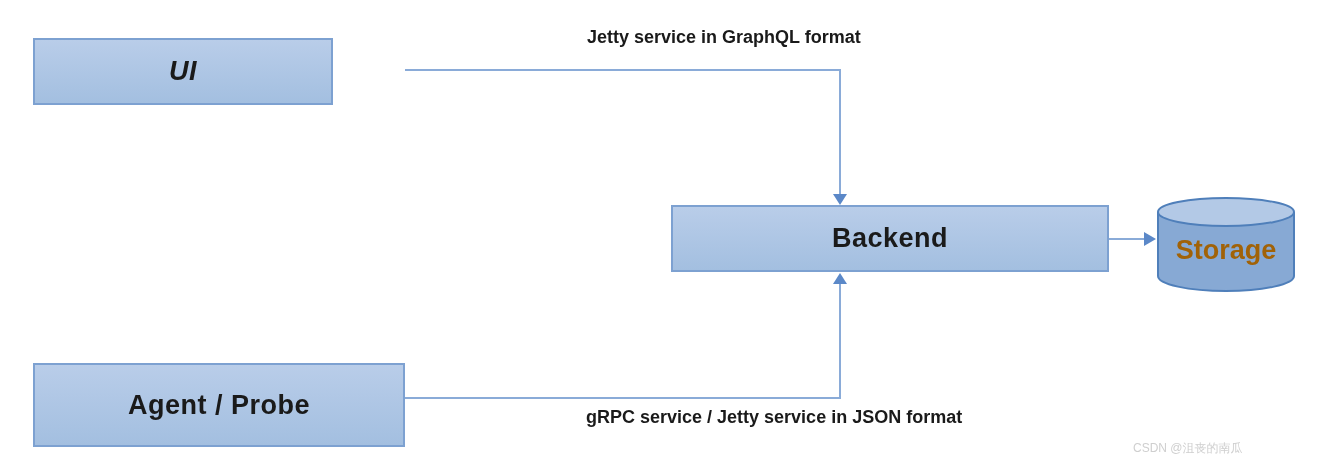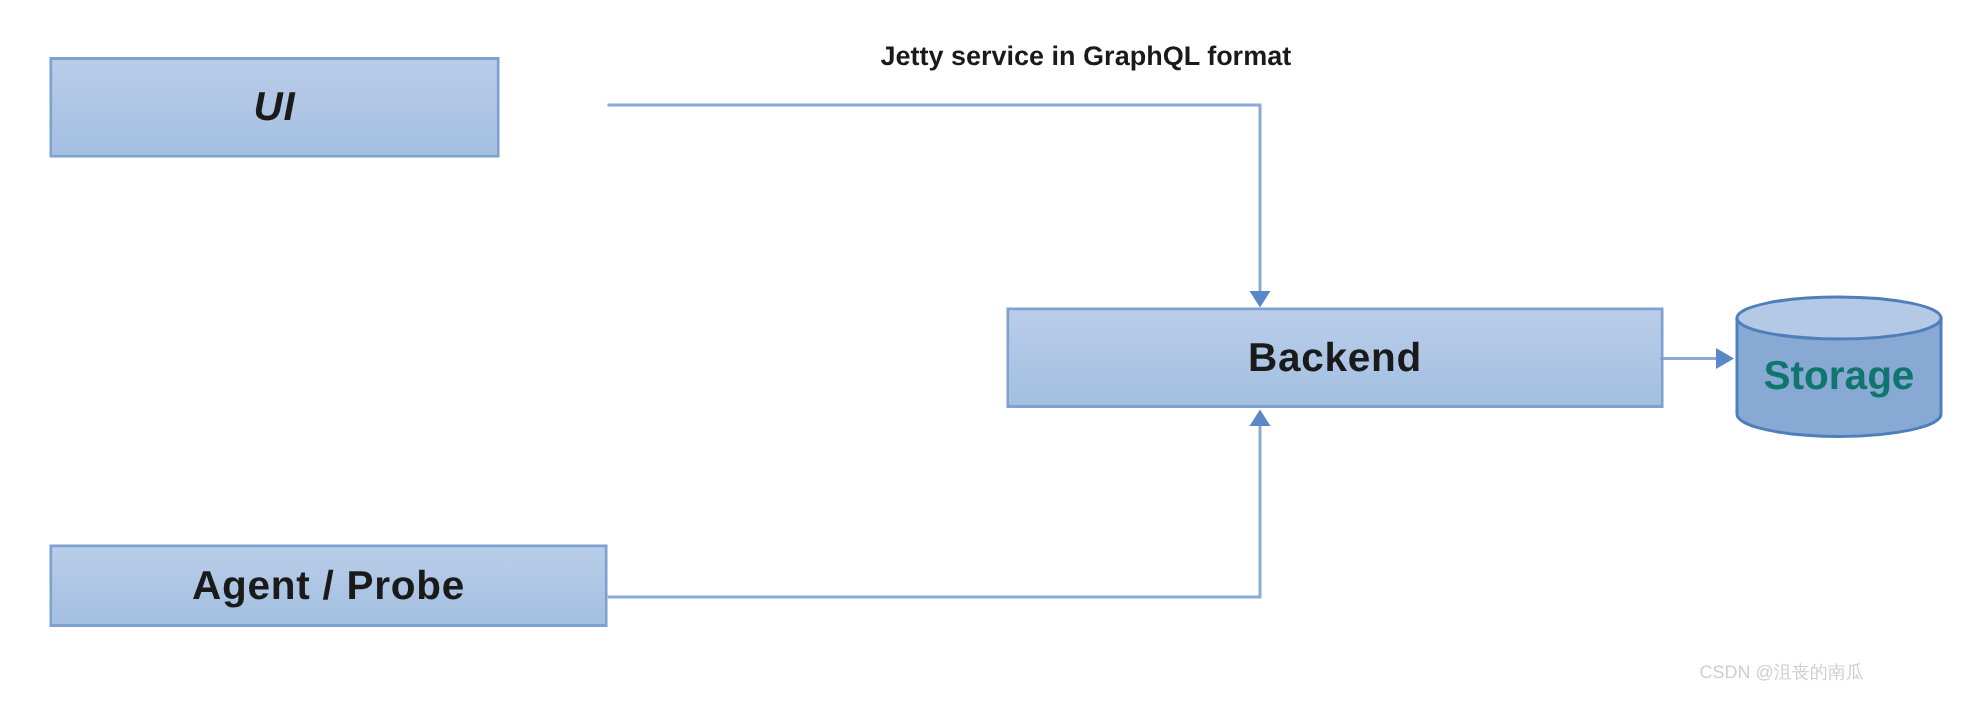--- a/index.html
+++ b/index.html
@@ -32,41 +32,41 @@
     border: 2px solid var(--node-border, #7da1d1);
     display: flex;
     align-items: center;
     justify-content: center;
     font-weight: bold;
     font-size: 27px;
     color: #1a1a1a;
     letter-spacing: 0.5px;
   }
   .node-ui      { left: 33px;  top: 38px;  width: 300px; height: 67px; font-style: italic; }
-  .node-agent   { left: 33px;  top: 363px; width: 372px; height: 55px; }
+  .node-agent   { left: 33px;  top: 363px; width: 372px; height: 84px; }
   .node-backend { left: 652px; top: 205px; width: 438px; height: 67px; margin-left: 19px; }
 
   .storage {
     position: absolute;
     left: 1155px; top: 196px;
     width: 142px; height: 98px;
   }
   .storage svg { position: absolute; left: 0; top: 0; }
   .storage .cyl-label {
     position: absolute;
     left: 0; top: 0;
     width: 100%; height: 100%;
     display: flex;
     align-items: center;
     justify-content: center;
     padding-top: 10px;
     box-sizing: border-box;
     font-weight: bold;
     font-size: 27px;
-    color: #0f766e;
+    color: #a16207;
   }
 
   .edge-label {
     position: absolute;
     font-weight: bold;
     font-size: 18px;
     color: #1a1a1a;
     white-space: nowrap;
     text-align: right;
   }
@@ -113,16 +113,17 @@
   <div class="storage">
     <svg width="142" height="98" viewBox="0 0 142 98" xmlns="http://www.w3.org/2000/svg">
       <path class="cyl-body" d="M 3 16 V 80 A 68 15 0 0 0 139 80 V 16"></path>
       <ellipse class="cyl-top" cx="71" cy="16" rx="68" ry="14"></ellipse>
     </svg>
     <span class="cyl-label">Storage</span>
   </div>
 
   <div class="edge-label edge-label-top">Jetty service in GraphQL format</div>
 
+  <div class="edge-label edge-label-bottom">gRPC service / Jetty service in JSON format</div>
 
   <div class="watermark">CSDN @沮丧的南瓜</div>
 
 </div>
 
 </body></html>

